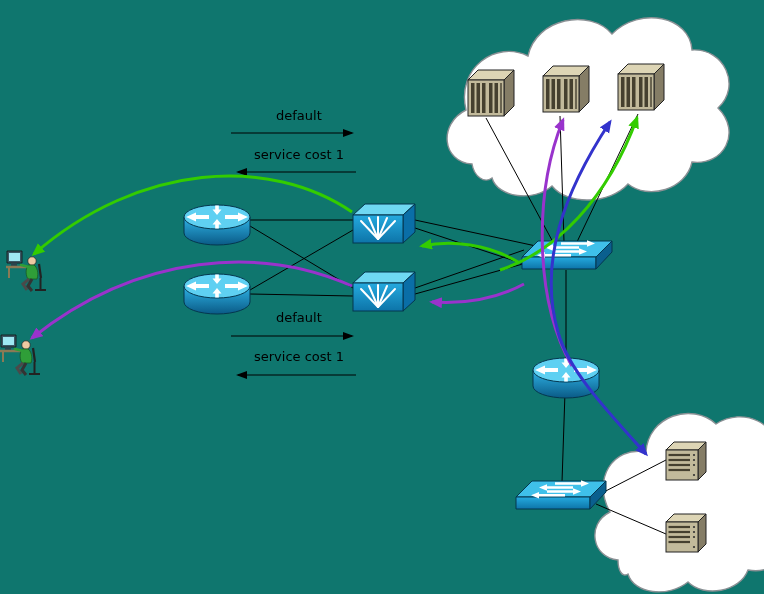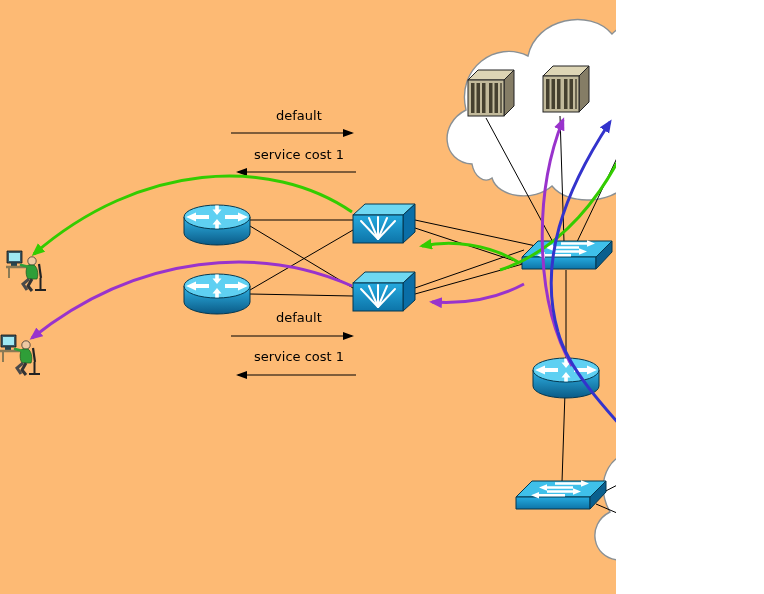--- a/index.html
+++ b/index.html
@@ -1,16 +1,16 @@
 <!DOCTYPE html>
 <html><head>
 <meta charset="utf-8">
 <style>
   html,body{margin:0;padding:0;background:#ffffff;}
-  .stage{position:relative;width:616px;height:594px;background:#fdba74;overflow:hidden;
+  .stage{position:relative;width:764px;height:594px;background:#0f766e;overflow:hidden;
          font-family:"DejaVu Sans",sans-serif;}
   svg{display:block;}
   .lbl{font-family:"DejaVu Sans",sans-serif;font-size:13px;fill:#000000;}
   .link{stroke:#000000;stroke-width:1;}
   .flow{fill:none;stroke-width:3;}
   .cloud{fill:#ffffff;stroke:#8a9094;stroke-width:1.4;}
 </style>
 </head>
 <body>
 

